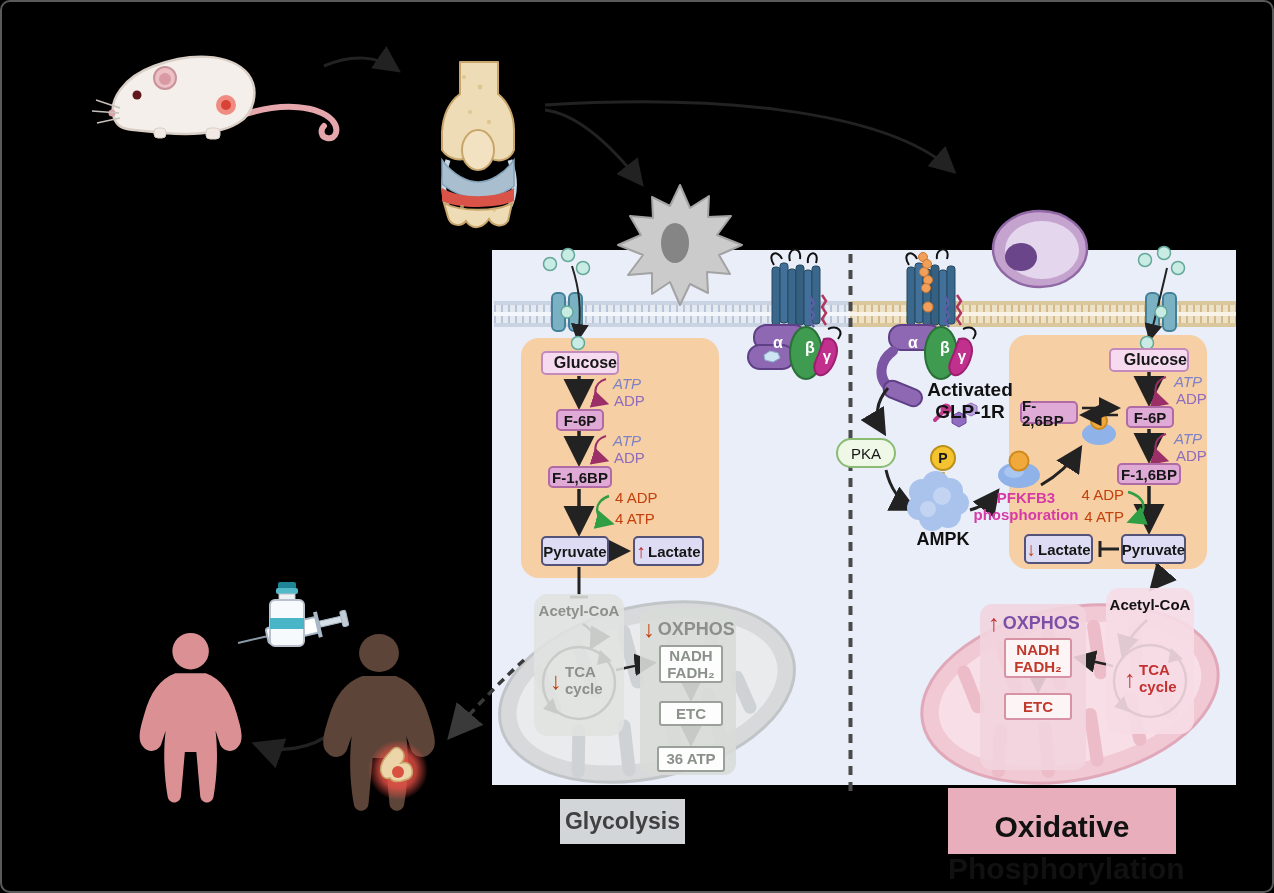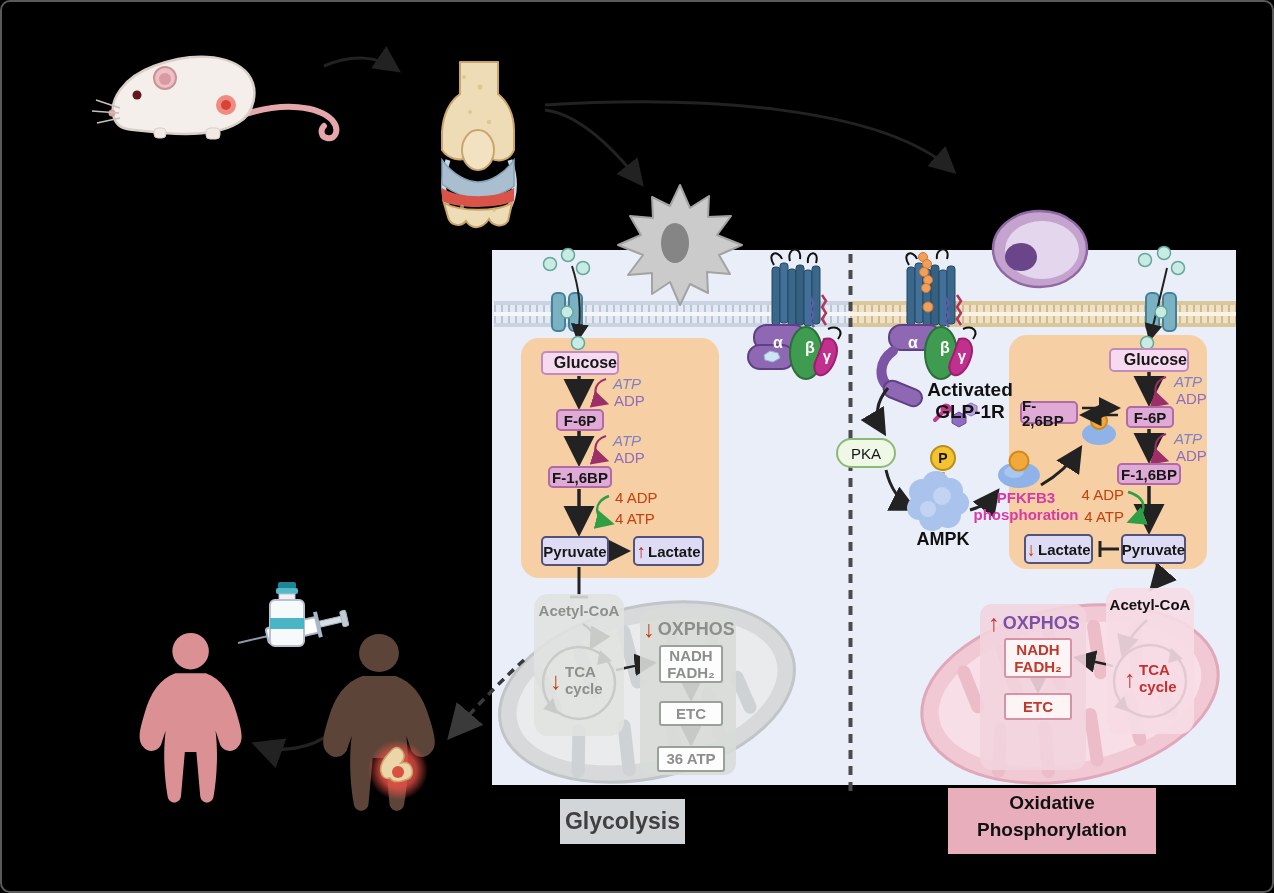--- a/index.html
+++ b/index.html
@@ -467,16 +467,16 @@
   <div class="abs small-cell-box wbox-pink" style="left:1002px;top:636px;width:68px;height:40px;z-index:5;">
     <span>NADH</span>
     <span>FADH₂</span>
     </div>
   <div class="abs small-cell-box wbox-pink" style="left:1002px;top:691px;width:68px;height:27px;z-index:5;">
     <span>ETC</span>
     </div>
 
   <div class="abs ctr" style="left:558px;top:797px;width:125px;height:45px;background:#d3d6d9;z-index:4;
               font-size:23px;font-weight:bold;color:#404040;line-height:45px;">Glycolysis</div>
-  <div class="abs ctr" style="left:946px;top:786px;width:208px;height:66px;background:#e9aebc;z-index:4;
-              font-size:19px;font-weight:bold;color:#111;line-height:1.4;padding-top:2px;">Oxidative Phosphorylation</div>
+  <div class="abs ctr" style="left:946px;top:786px;width:228px;height:66px;background:#e9aebc;z-index:4;
+              font-size:30px;font-weight:bold;color:#111;line-height:1.4;padding-top:18px;">Oxidative Phosphorylation</div>
 
 </div>
 
 </body></html>

